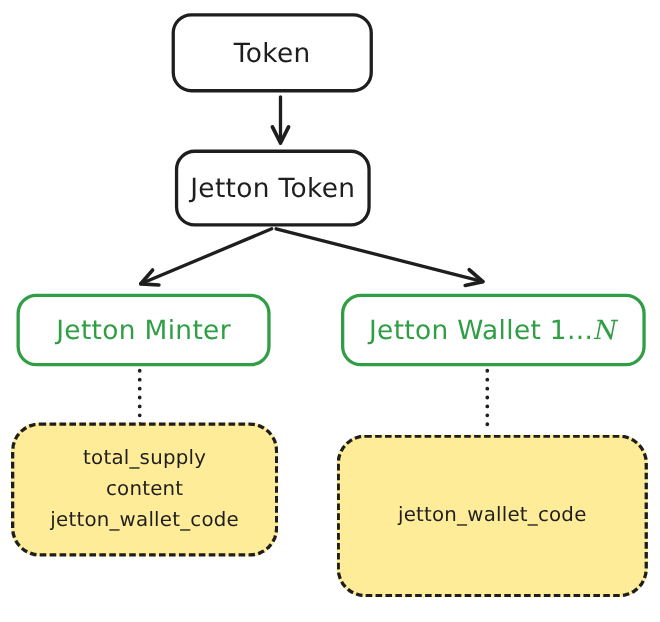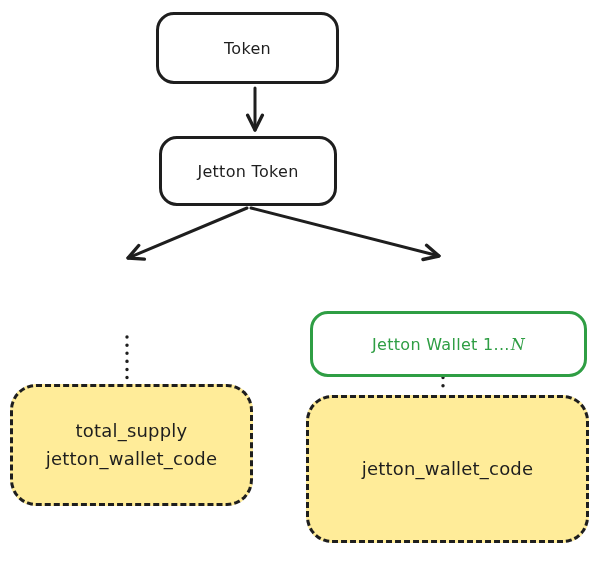--- a/index.html
+++ b/index.html
@@ -49,36 +49,36 @@
     box-sizing: border-box;
     display: flex;
     align-items: center;
     justify-content: center;
     text-align: center;
     border-radius: 18px;
     background: #ffffff;
     letter-spacing: 0.3px;
   }
   .node-label {
-    font-size: 16px;
+    font-size: 24px;
     white-space: nowrap;
     text-align: center;
   }
   .node-black {
     border: 3px solid var(--stroke, #1e1e1e);
     color: var(--stroke, #1e1e1e);
   }
   .node-green {
     border: 3px solid var(--green, #2f9e44);
     color: var(--green, #2f9e44);
   }
   .node-token   { left: 156px; top: 12px;  width: 183px; height: 72px; }
   .node-jetton  { left: 159px; top: 136px; width: 178px; height: 70px; }
   .node-minter  { left: 15px;  top: 267px; width: 231px; height: 66px; }
-  .node-wallet  { left: 310px; top: 267px; width: 277px; height: 66px; margin-top: 44px; }
+  .node-wallet  { left: 310px; top: 267px; width: 277px; height: 66px; }
   .wallet-n-suffix {
     font-family: "DejaVu Serif", serif;
     font-style: italic;
     margin-left: 1px;
   }
   .fields {
     position: absolute;
     box-sizing: border-box;
     display: flex;
     flex-direction: column;
@@ -118,29 +118,33 @@
   </svg>
 
   <div class="node node-black node-token">
     <span class="node-label">Token</span>
   </div>
 
   <div class="node node-black node-jetton">
     <span class="node-label">Jetton Token</span>
   </div>
 
+  <div class="node node-green node-minter">
+    <span class="node-label">Jetton Minter</span>
+  </div>
 
   <div class="node node-green node-wallet">
     <span class="node-label">
       <span>Jetton Wallet 1...</span><span class="wallet-n-suffix">N</span>
     </span>
   </div>
 
   <div class="fields fields-left">
     <div class="field-line">total_supply</div>
+    <div class="field-line">content</div>
     <div class="field-line">jetton_wallet_code</div>
   </div>
 
   <div class="fields fields-right">
     <div class="field-line">jetton_wallet_code</div>
   </div>
 
 </div>
 
 </body></html>

